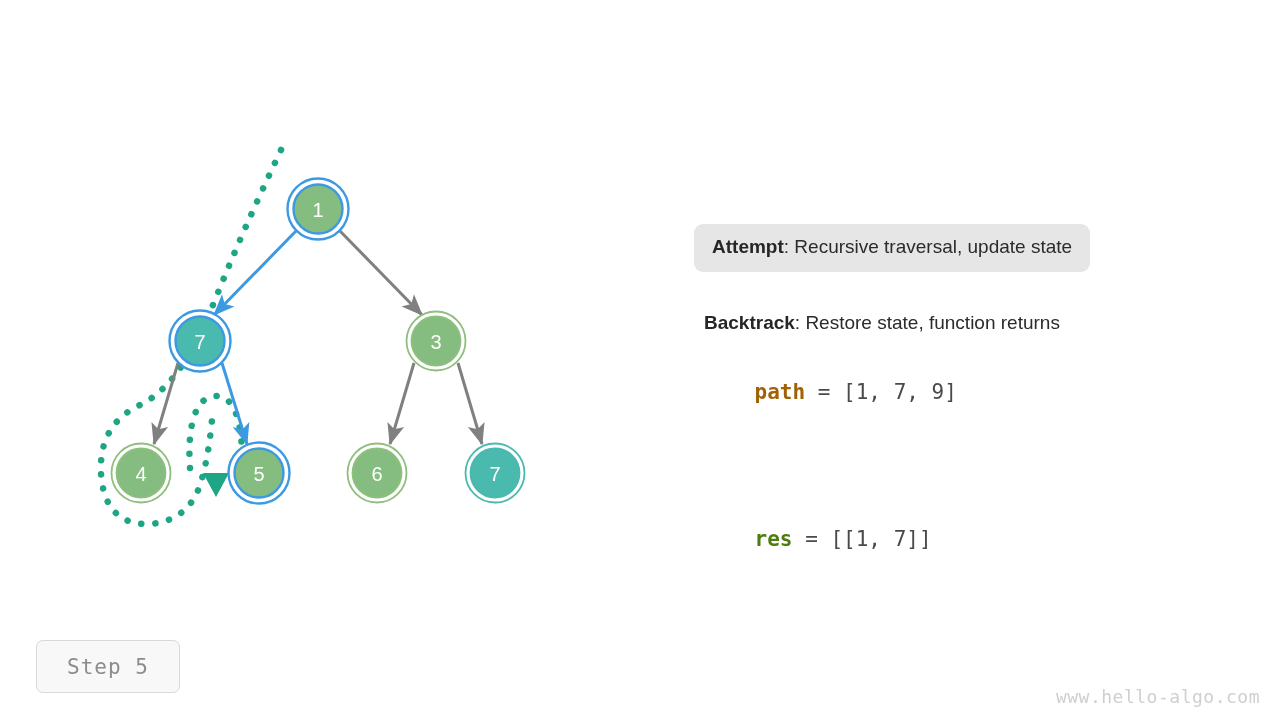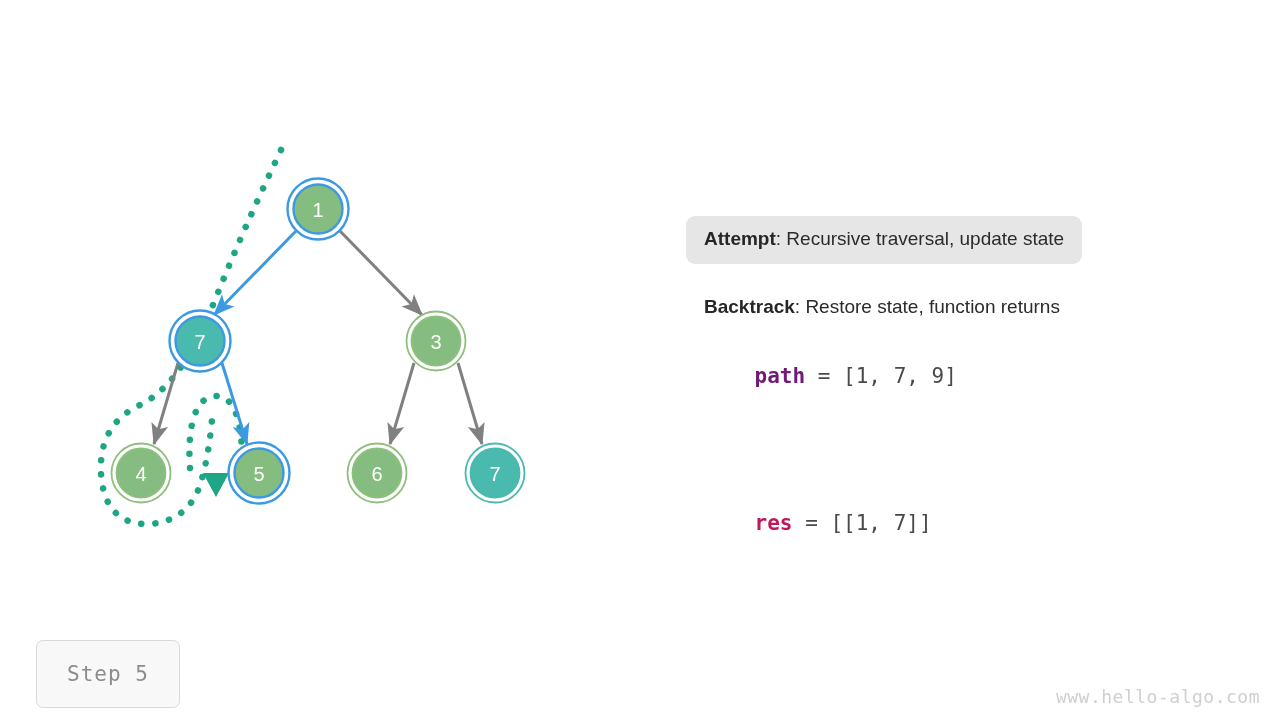--- a/index.html
+++ b/index.html
@@ -40,21 +40,21 @@
   .phase-line .phase-label {
     font-weight: bold;
     color: #262626;
   }
 
   .phase-attempt {
     background: #e6e6e6;
     border-radius: 9px;
     padding: 12px 18px 13px 18px;
     display: inline-block;
-    margin: 0;
+    margin: 8px;
   }
   .phase-backtrack {
     padding: 0 18px;
     margin-top: 32px;
     display: block;
   }
 
   .state-line {
     font-family: "DejaVu Sans Mono", "Liberation Mono", monospace;
     font-size: 21px;
@@ -67,21 +67,21 @@
   }
   .state-path { margin-top: 21px; }
   .state-res  { margin-top: 75px; }
 
   
   .step-badge {
     position: absolute;
     left: 36px;
     top: 640px;
     width: 144px;
-    height: 68px;
+    height: 53px;
     box-sizing: border-box;
     border: 1px solid #d8d8d8;
     border-radius: 7px;
     background: #f8f8f8;
     display: flex;
     align-items: center;
     justify-content: center;
     font-family: "DejaVu Sans Mono", "Liberation Mono", monospace;
     font-size: 21px;
     color: #8c8c8c;
@@ -195,24 +195,24 @@
 
   <div class="phase-line phase-attempt">
     <span class="phase-label">Attempt</span><span>: Recursive traversal, update state</span>
   </div>
 
   <div class="phase-line phase-backtrack">
     <span class="phase-label">Backtrack</span><span>: Restore state, function returns</span>
   </div>
 
   <div class="state-line state-path">
-    <span class="var-name" style="color:#701a75;">path</span><span> = [1, 7, 9]</span>
+    <span class="var-name" style="color:#a16207;">path</span><span> = [1, 7, 9]</span>
   </div>
 
   <div class="state-line state-res">
-    <span class="var-name" style="color:#be185d;">res</span><span> = [[1, 7]]</span>
+    <span class="var-name" style="color:#4d7c0f;">res</span><span> = [[1, 7]]</span>
   </div>
 
 </div>
 
 <div class="step-badge">Step 5</div>
 
 <div class="watermark">www.hello-algo.com</div>
 
 </body></html>

